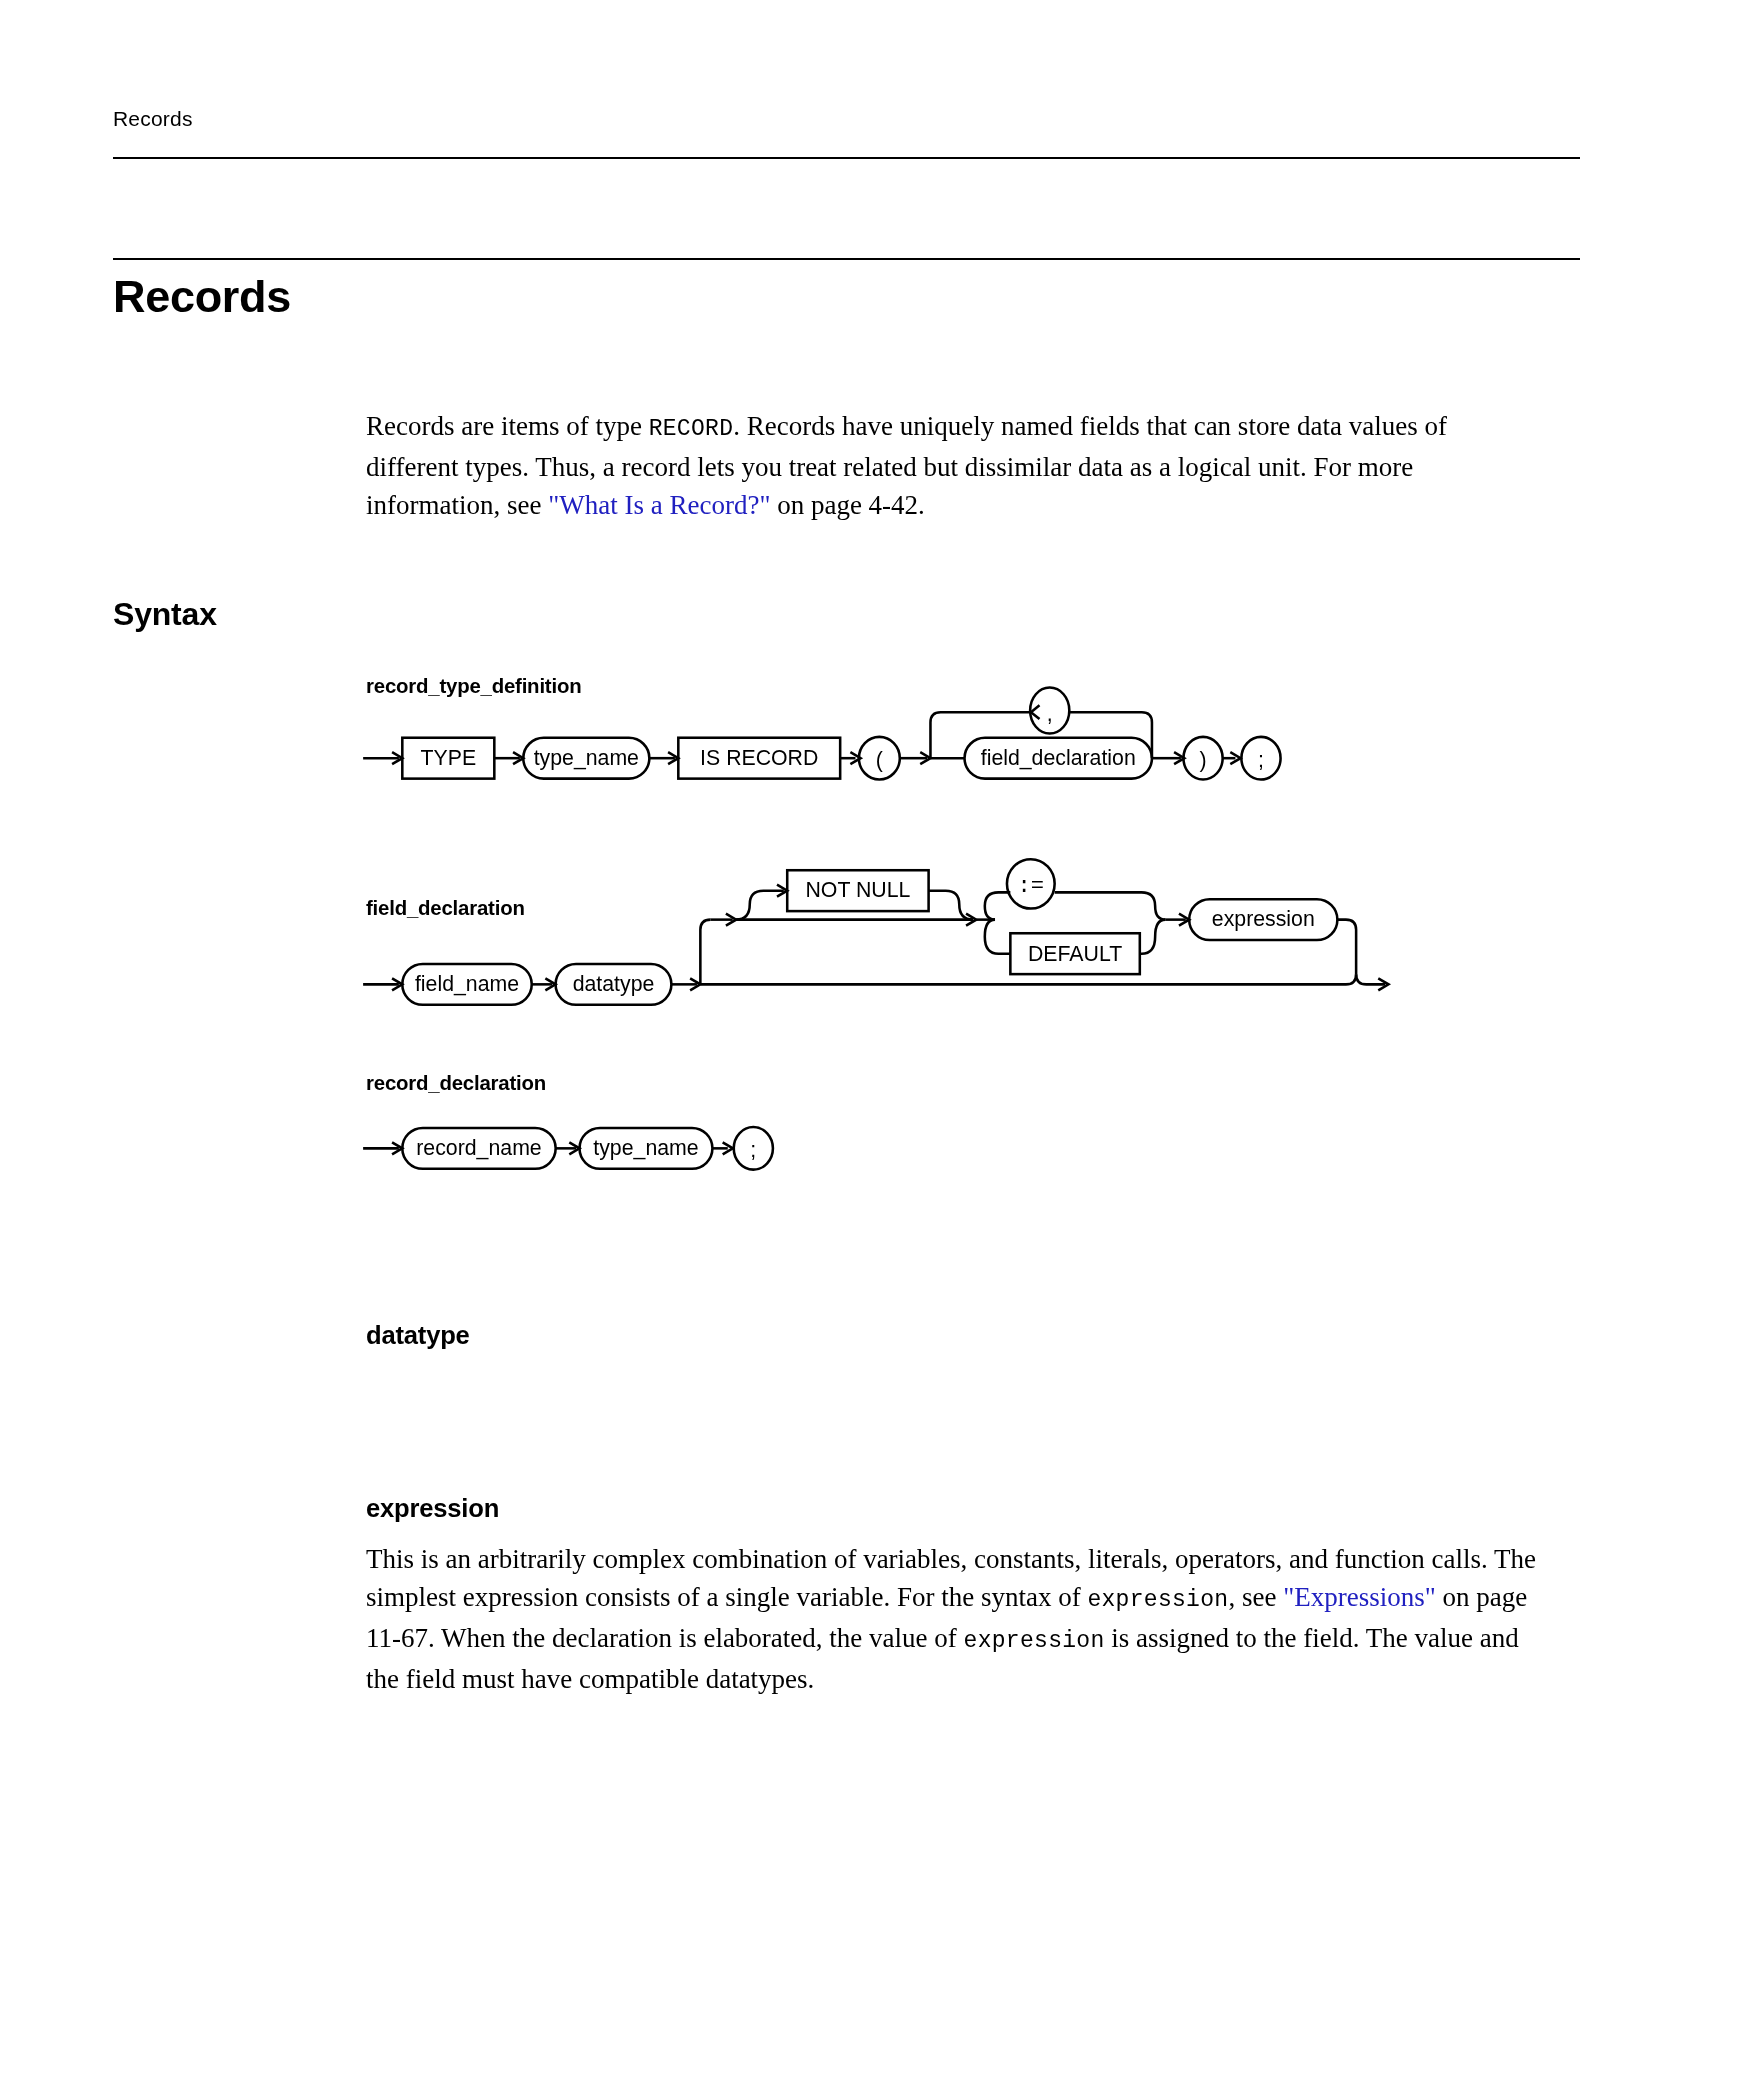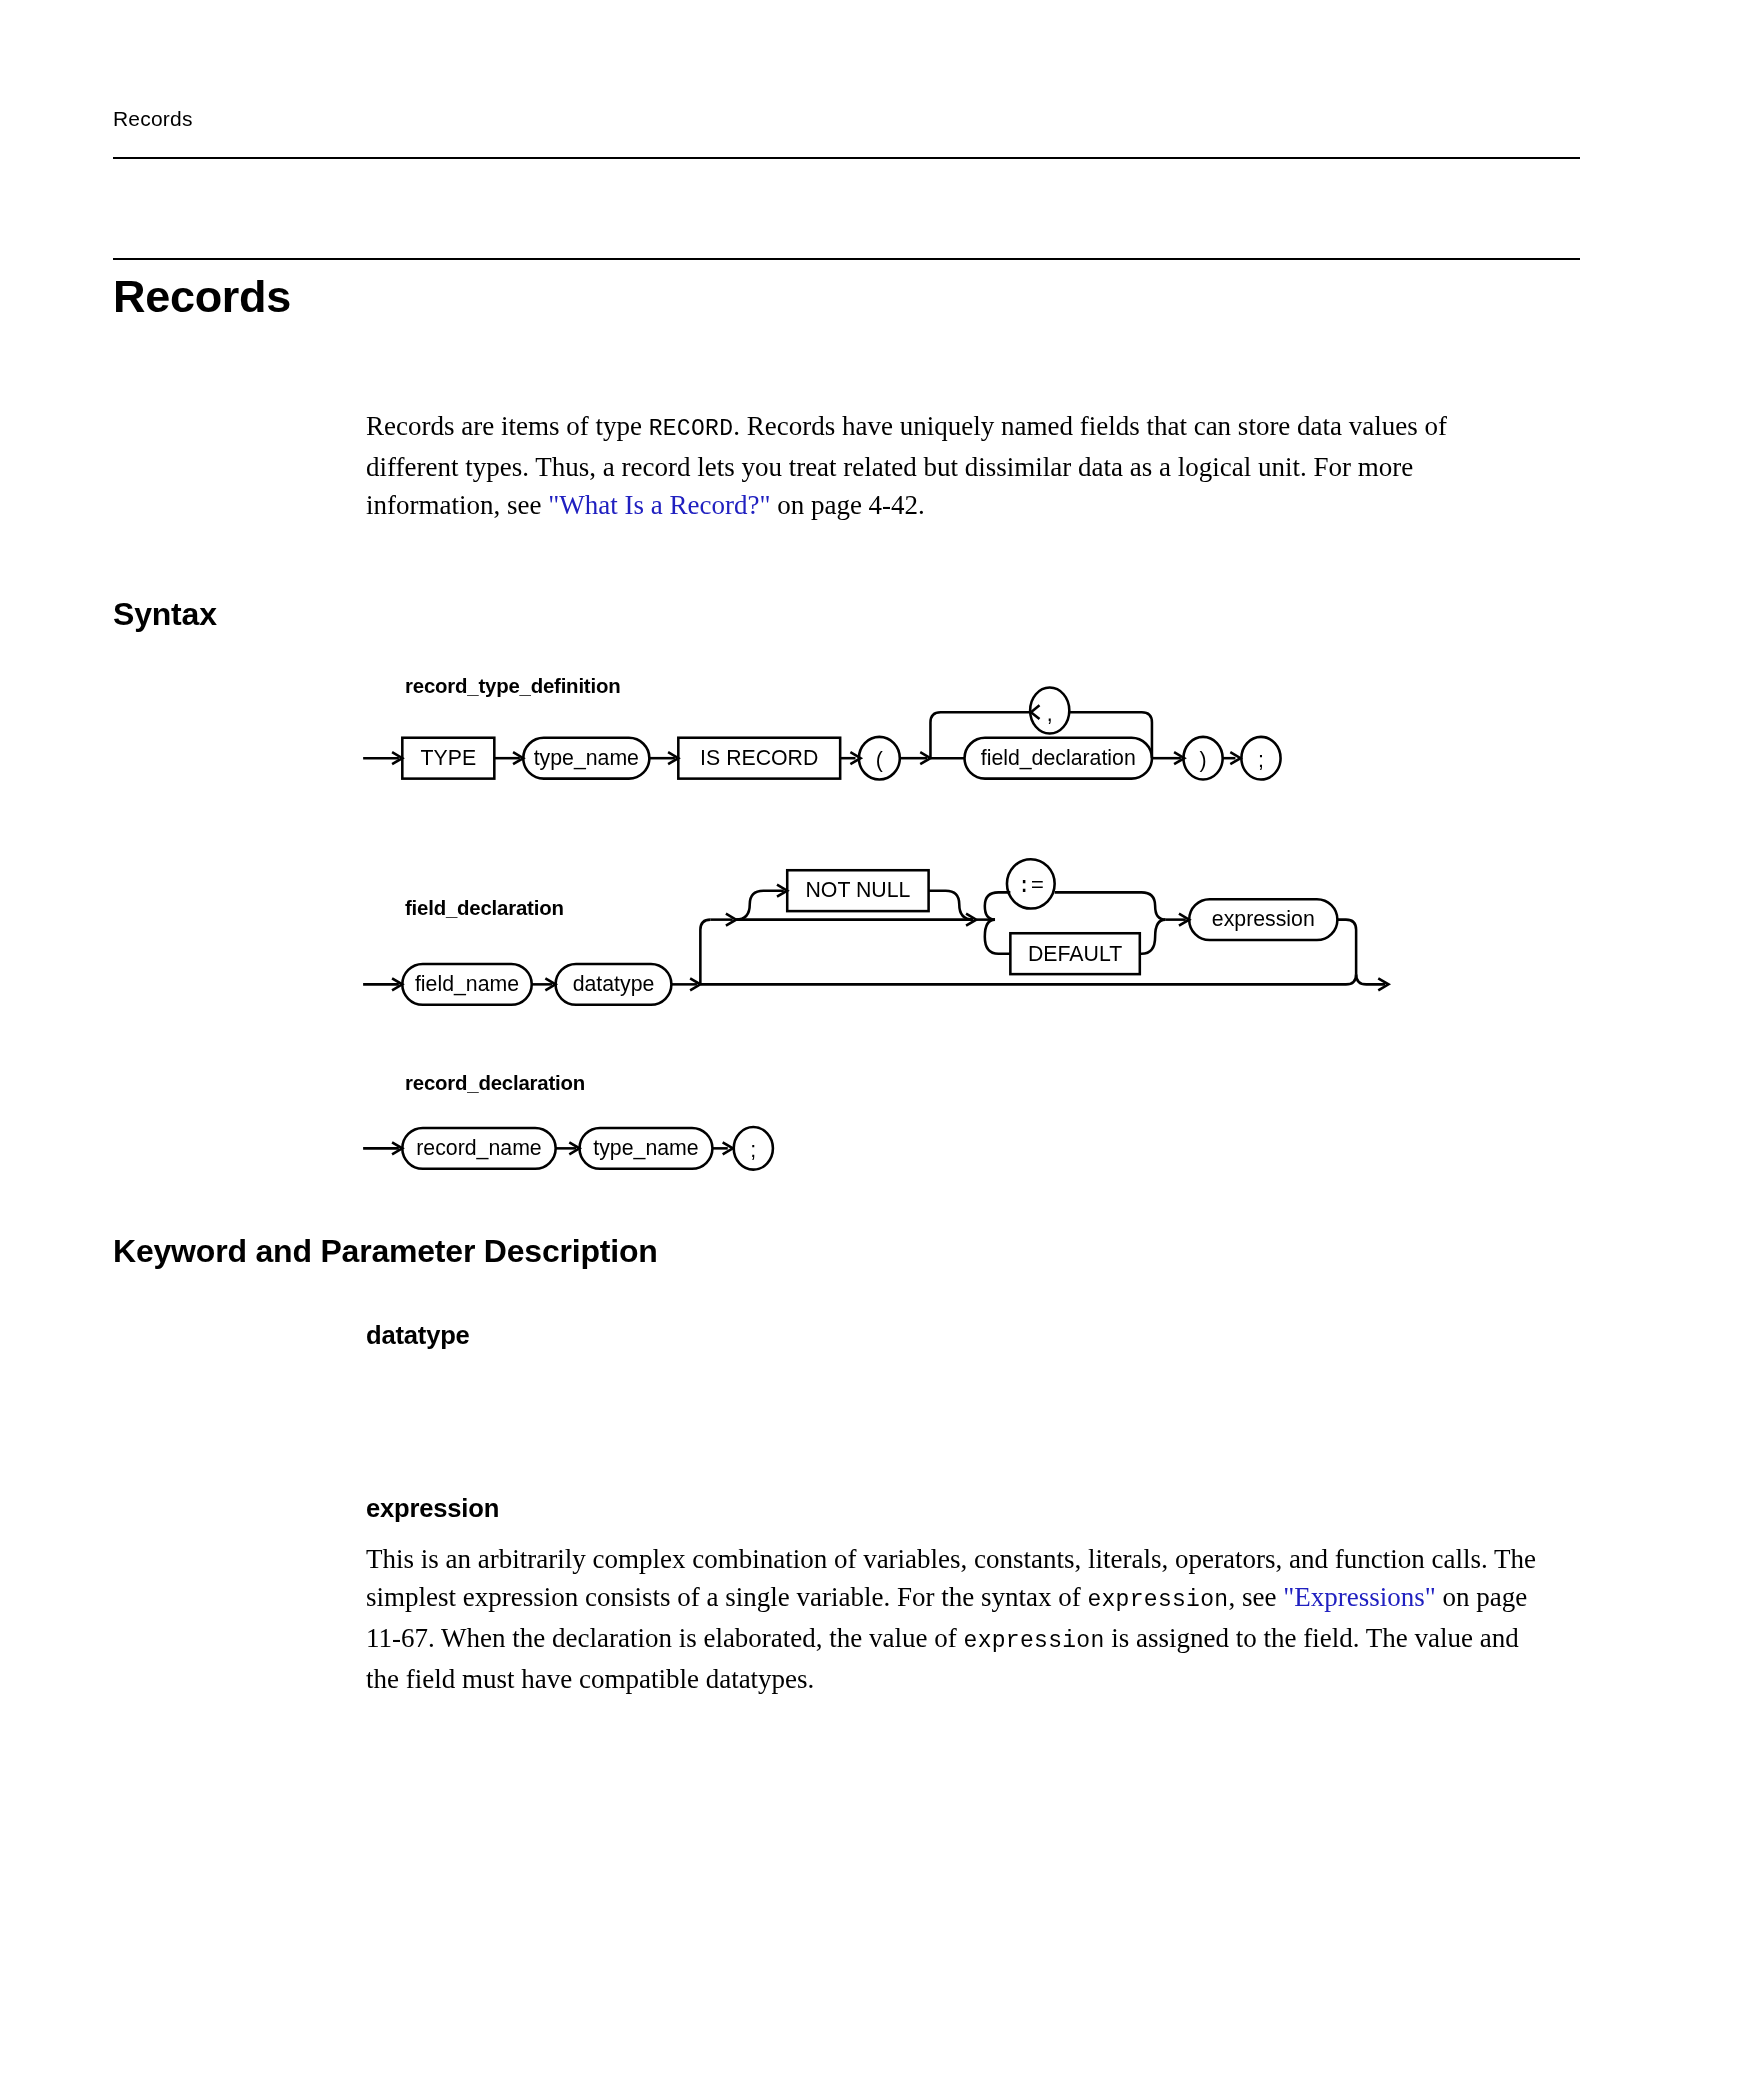--- a/index.html
+++ b/index.html
@@ -100,21 +100,20 @@
   .diagram {
     position: absolute;
   }
   .dlabel {
     position: absolute;
     font-family: "Liberation Sans", sans-serif;
     font-weight: bold;
     font-size: 20.4px;
     letter-spacing: -0.2px;
     white-space: nowrap;
-    margin-left: 39px;
   }
   .d1-label { left: 366px; top: 675px; }
   .d2-label { left: 366px; top: 897px; }
   .d3-label { left: 366px; top: 1072px; }
 
   svg { display: block; overflow: visible; }
   svg text {
     font-family: "Liberation Sans", sans-serif;
     font-size: 25px;
     fill: #000;
@@ -291,21 +290,20 @@
       <path class="arrow" d="M248 39 L 260 46 L 248 53"></path>
       <rect class="shape" x="260" y="22" width="156" height="48" rx="24" ry="24"></rect>
       <text x="338" y="54" text-anchor="middle">type_name</text>
       <path class="line" d="M416 46 H 434"></path>
       <path class="arrow" d="M428 39 L 440 46 L 428 53"></path>
       <ellipse class="shape" cx="464" cy="46" rx="23" ry="25"></ellipse>
       <text x="464" y="56" text-anchor="middle">;</text>
     </svg>
   </div>
 
-  <div class="h2 h2-keyword">Keyword and Parameter Description</div>
 
   <div class="h3 h3-datatype">datatype</div>
 
   <div class="h3 h3-expression">expression</div>
   <div class="body-text p-expression"><span>This is an arbitrarily complex combination of variables, constants, literals, operators, and function calls. The simplest expression consists of a single variable. For the syntax of </span><code class="mono">expression</code><span>, see </span><span class="lnk">"Expressions"</span><span> on page 11-67. When the declaration is elaborated, the value of </span><code class="mono">expression</code><span> is assigned to the field. The value and the field must have compatible datatypes.</span></div>
 
 
 </div>
 
 

